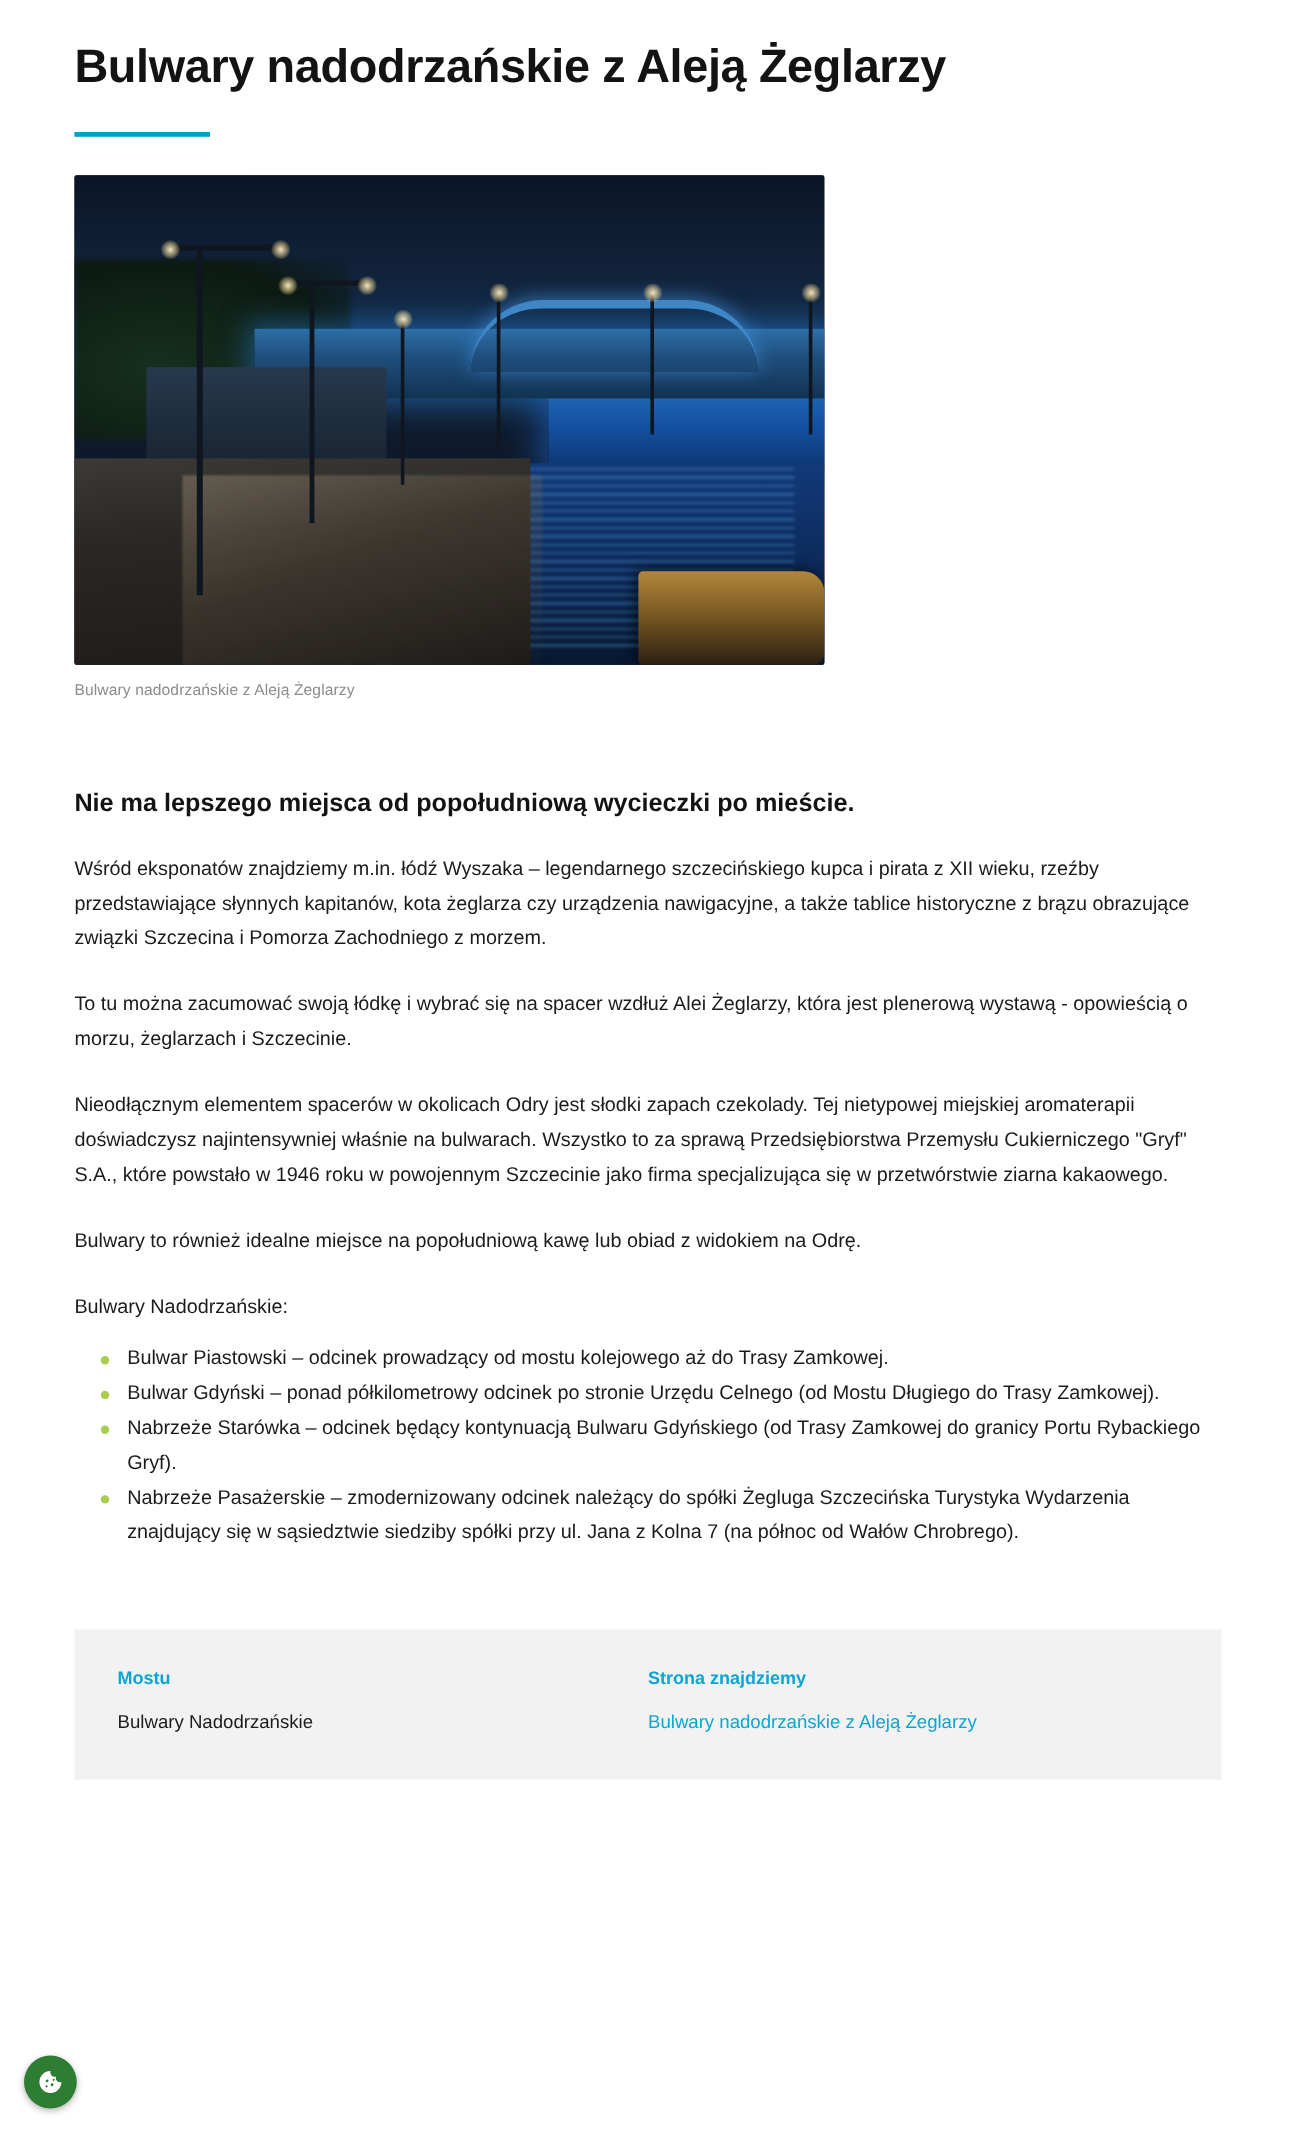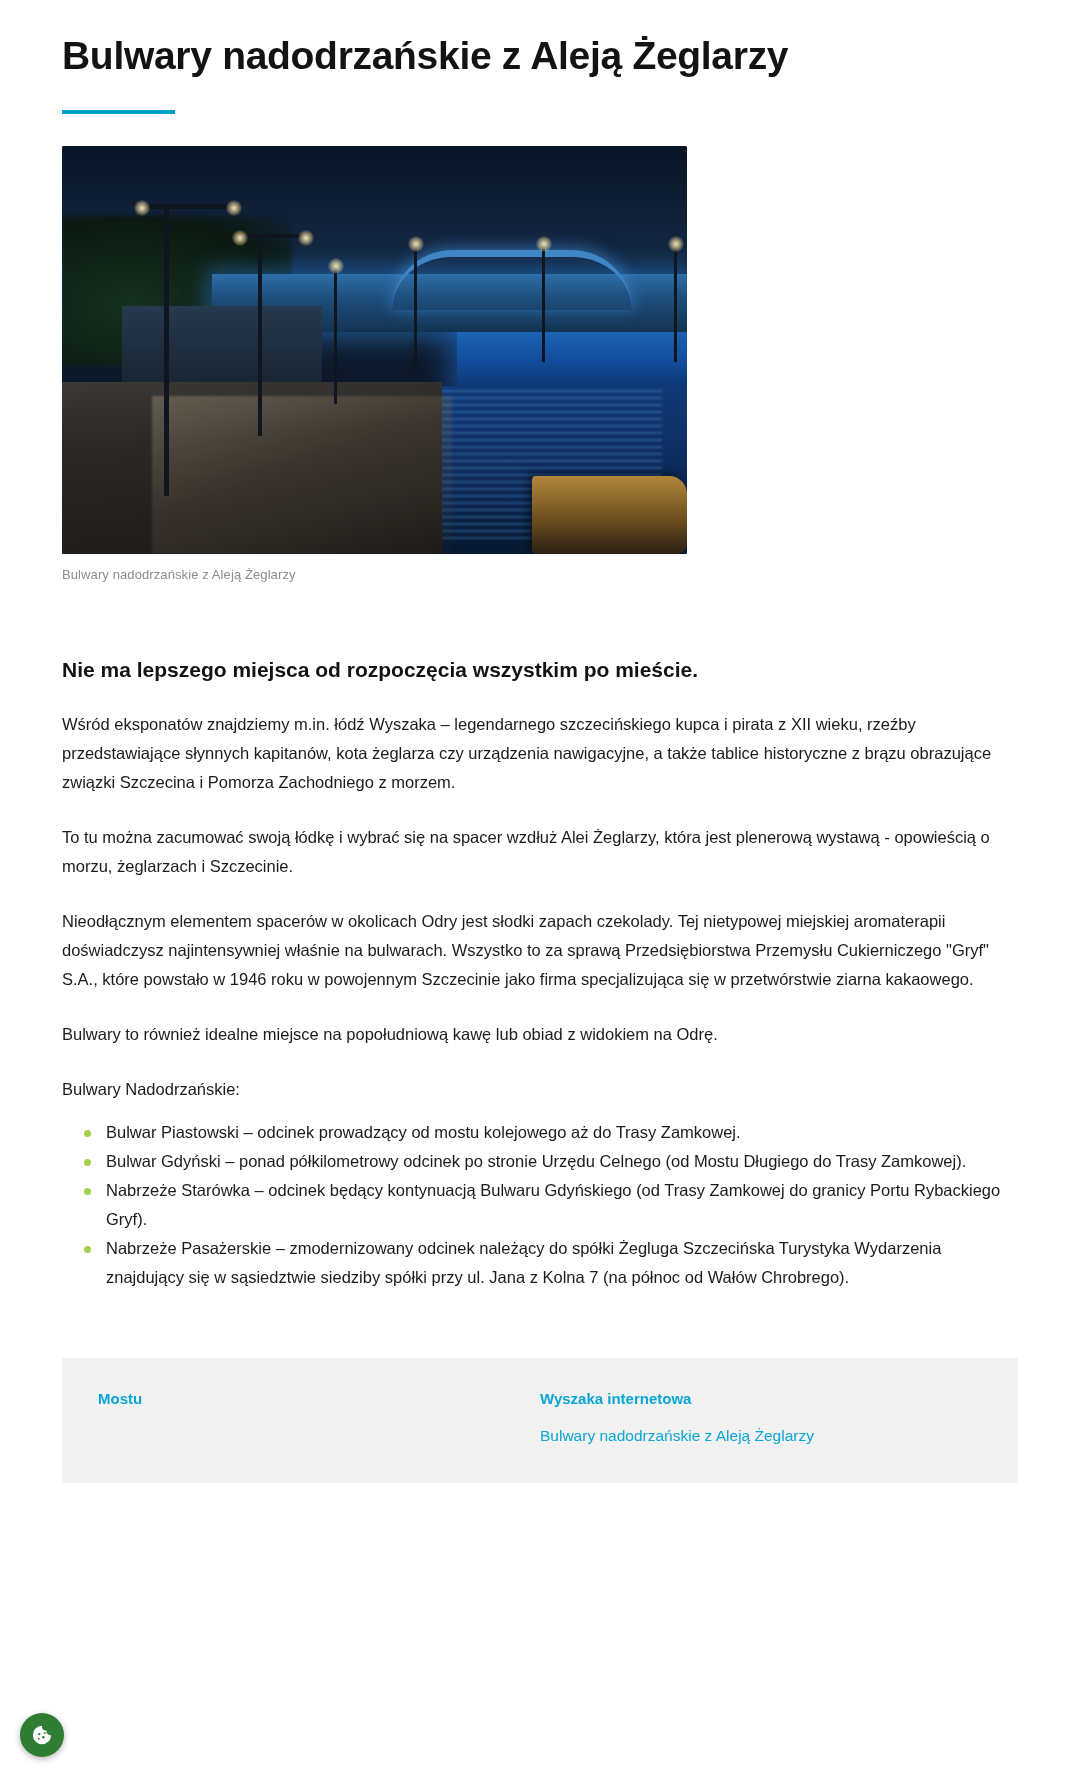--- a/index.html
+++ b/index.html
@@ -262,44 +262,45 @@
 
         <div class="lamp" style="left:480px; top:96px; width:3px; height:120px;"></div>
         <div class="lamp-glow" style="left:474px; top:90px;"></div>
 
         <div class="lamp" style="left:612px; top:96px; width:3px; height:120px;"></div>
         <div class="lamp-glow" style="left:606px; top:90px;"></div>
       </div>
       <figcaption class="figure-caption">Bulwary nadodrzańskie z Aleją Żeglarzy</figcaption>
     </figure>
 
-    <h2 class="lead">Nie ma lepszego miejsca od rozpoczęcia wszystkim po mieście.</h2>
+    <h2 class="lead">Nie ma lepszego miejsca od popołudniową wycieczki po mieście.</h2>
 
     <p class="para">Wśród eksponatów znajdziemy m.in. łódź Wyszaka – legendarnego szczecińskiego kupca i pirata z XII wieku, rzeźby przedstawiające słynnych kapitanów, kota żeglarza czy urządzenia nawigacyjne, a także tablice historyczne z brązu obrazujące związki Szczecina i Pomorza Zachodniego z morzem.</p>
     <p class="para">To tu można zacumować swoją łódkę i wybrać się na spacer wzdłuż Alei Żeglarzy, która jest plenerową wystawą - opowieścią o morzu, żeglarzach i Szczecinie.</p>
     <p class="para">Nieodłącznym elementem spacerów w okolicach Odry jest słodki zapach czekolady. Tej nietypowej miejskiej aromaterapii doświadczysz najintensywniej właśnie na bulwarach. Wszystko to za sprawą Przedsiębiorstwa Przemysłu Cukierniczego "Gryf" S.A., które powstało w 1946 roku w powojennym Szczecinie jako firma specjalizująca się w przetwórstwie ziarna kakaowego.</p>
     <p class="para">Bulwary to również idealne miejsce na popołudniową kawę lub obiad z widokiem na Odrę.</p>
 
     <p class="para list-intro">Bulwary Nadodrzańskie:</p>
 
     <ul class="bullets">
       <li>Bulwar Piastowski – odcinek prowadzący od mostu kolejowego aż do Trasy Zamkowej.</li>
       <li>Bulwar Gdyński – ponad półkilometrowy odcinek po stronie Urzędu Celnego (od Mostu Długiego do Trasy Zamkowej).</li>
       <li>Nabrzeże Starówka – odcinek będący kontynuacją Bulwaru Gdyńskiego (od Trasy Zamkowej do granicy Portu Rybackiego Gryf).</li>
       <li>Nabrzeże Pasażerskie – zmodernizowany odcinek należący do spółki Żegluga Szczecińska Turystyka Wydarzenia znajdujący się w sąsiedztwie siedziby spółki przy ul. Jana z Kolna 7 (na północ od Wałów Chrobrego).</li>
     </ul>
 
   </div>
 
   <div class="info-panel">
     <div class="info-col">
       <div class="info-label">Mostu</div>
+      <div class="info-value">Bulwary Nadodrzańskie</div>
     </div>
     <div class="info-col">
-      <div class="info-label">Wyszaka internetowa</div>
+      <div class="info-label">Strona znajdziemy</div>
       <a class="info-link" href="#">Bulwary nadodrzańskie z Aleją Żeglarzy</a>
     </div>
   </div>
 
   <div class="cookie-btn">
     <span>
       <svg width="22" height="22" viewBox="0 0 24 24" aria-hidden="true">
         <path d="M12 2a10 10 0 1 0 10 10 4 4 0 0 1-5-5 4 4 0 0 1-5-5z" fill="#ffffff"></path>
         <circle cx="9" cy="11" r="1.3" fill="#2e7d32"></circle>
         <circle cx="13.5" cy="14.5" r="1.3" fill="#2e7d32"></circle>

